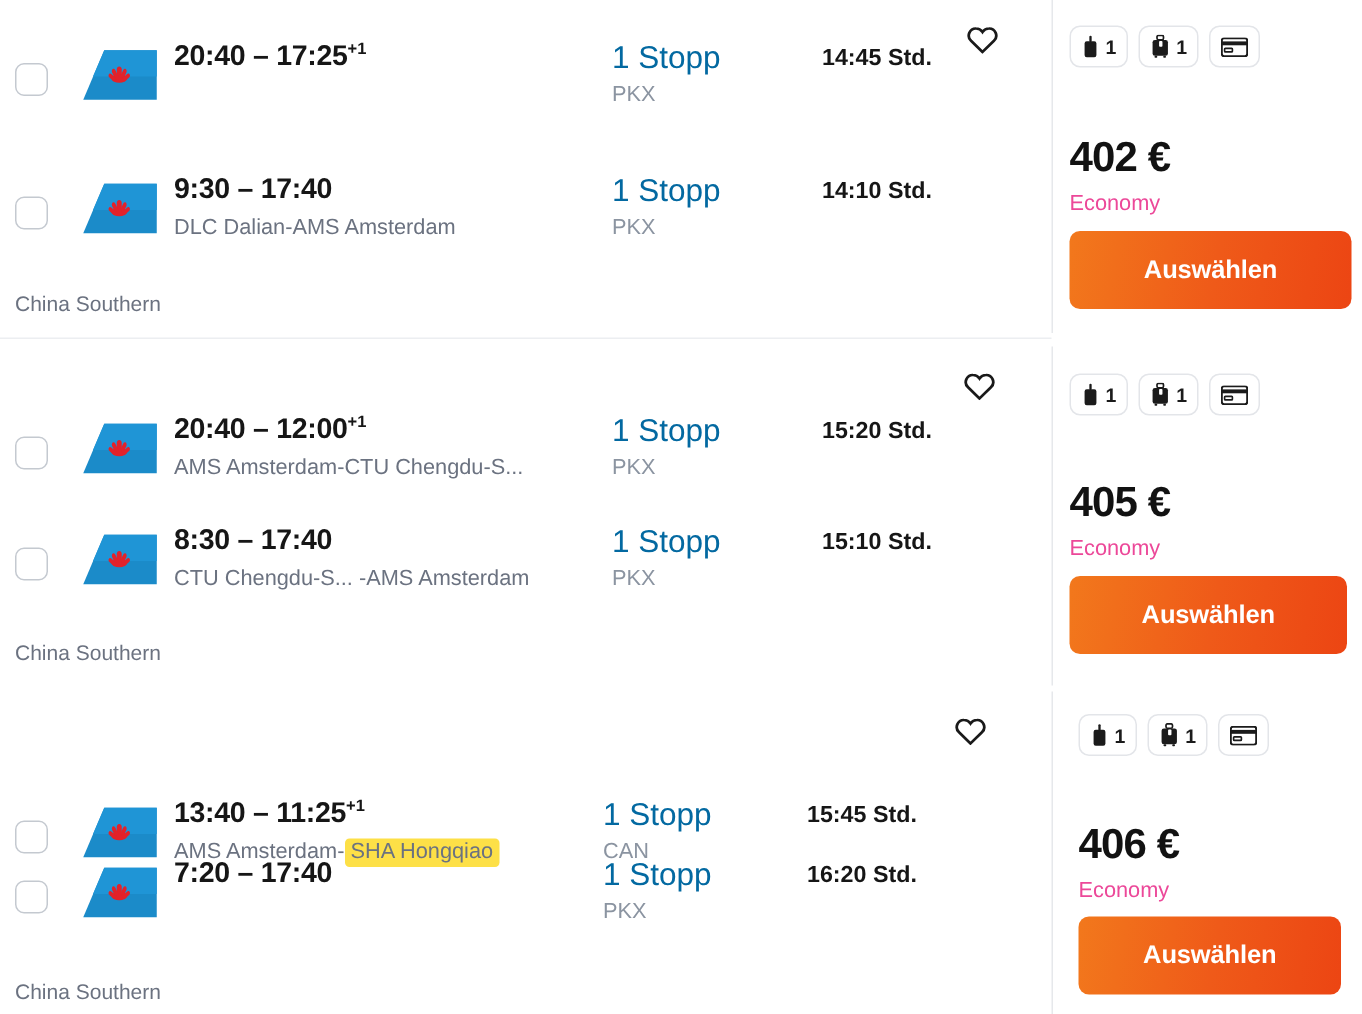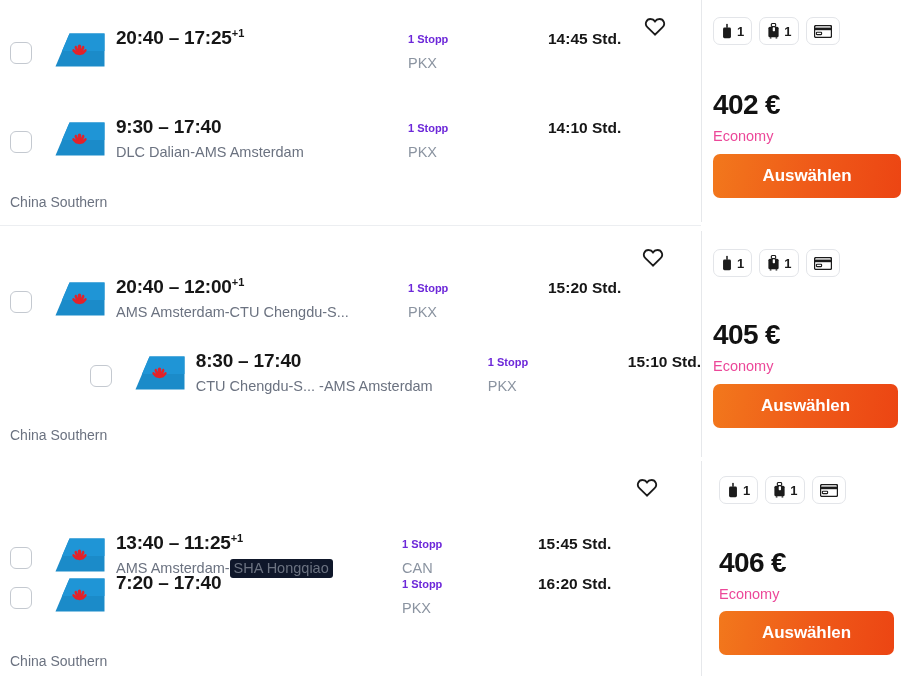--- a/index.html
+++ b/index.html
@@ -110,35 +110,35 @@
   }
 
   .leg-route {
     font-size: 14.5px;
     color: #6b7280;
     line-height: 22px;
     margin-top: 1px;
     white-space: nowrap;
   }
   .leg-route .hl {
-    background: #0f172a;
+    background: #fde047;
     border-radius: 3px;
     padding: 1px 4px 2px 4px;
     color: #6b7280;
   }
 
   .leg-stops-block {
     flex: none;
     width: 140px;
     padding-top: 3px;
   }
   .leg-stops {
-    font-size: 11px;
-    font-weight: bold;
-    color: #6d28d9;
+    font-size: 21px;
+    font-weight: normal;
+    color: #0369a1;
     line-height: 24px;
   }
   .leg-stop-codes {
     font-size: 14.5px;
     color: #8b94a1;
     line-height: 22px;
     margin-top: 1px;
   }
 
   .leg-duration-block {
@@ -160,21 +160,21 @@
     color: #6b7280;
     line-height: 20px;
   }
 
   
   .result-card[data-idx="0"] .leg-row.leg-0 { top: 28px; }
   .result-card[data-idx="0"] .leg-row.leg-1 { top: 117px; }
   .result-card[data-idx="0"] .airline-name  { top: 196px; }
 
   .result-card[data-idx="1"] .leg-row.leg-0 { top: 42px; }
-  .result-card[data-idx="1"] .leg-row.leg-1 { top: 116px; justify-content: flex-end; }
+  .result-card[data-idx="1"] .leg-row.leg-1 { top: 116px; }
   .result-card[data-idx="1"] .airline-name  { top: 194px; }
 
   .result-card[data-idx="2"] .leg-row.leg-0 { top: 68px; }
   .result-card[data-idx="2"] .leg-row.leg-1 { top: 108px; }
   .result-card[data-idx="2"] .airline-name  { top: 190px; }
 
   .result-card[data-idx="2"] .leg-times-block { width: 286px; }
   .result-card[data-idx="2"] .leg-stops-block { width: 136px; }
 
   
@@ -235,21 +235,21 @@
     top: 130px;
     font-size: 14.5px;
     color: #ec4899;
     line-height: 20px;
   }
   .select-button {
     position: absolute;
     left: 11px;
     top: 158px;
     width: 188px;
-    height: 44px;
+    height: 52px;
     border: none;
     border-radius: 7px;
     background: linear-gradient(100deg, #f2781c 0%, #ef5a19 52%, #ec4513 100%);
     color: #ffffff;
     font-family: "Liberation Sans", sans-serif;
     font-size: 17px;
     font-weight: bold;
     letter-spacing: -0.1px;
     cursor: pointer;
   }

